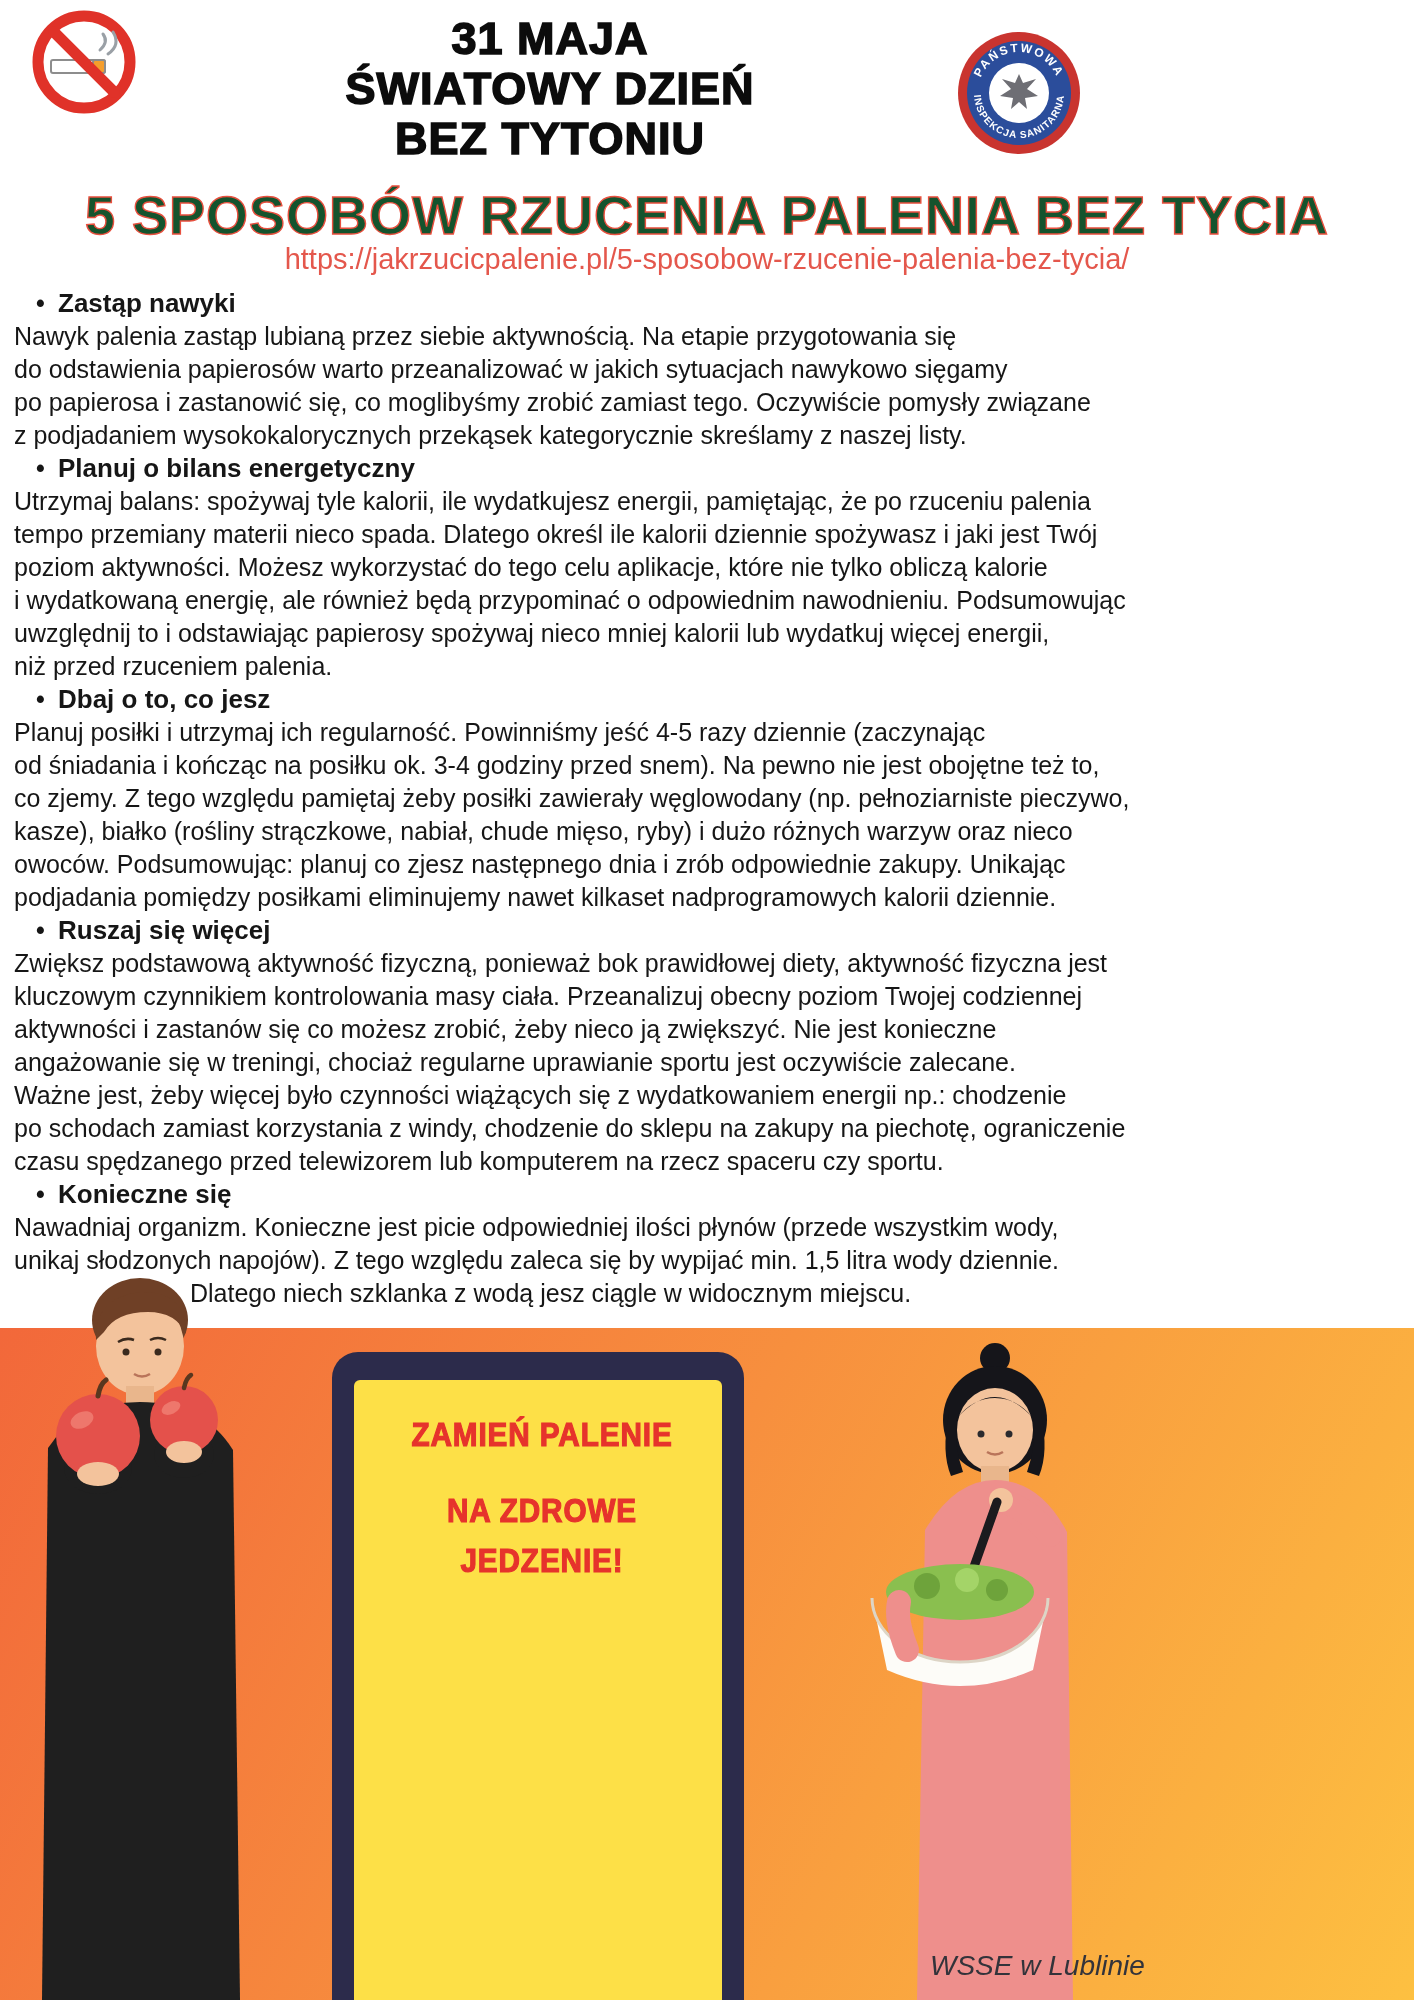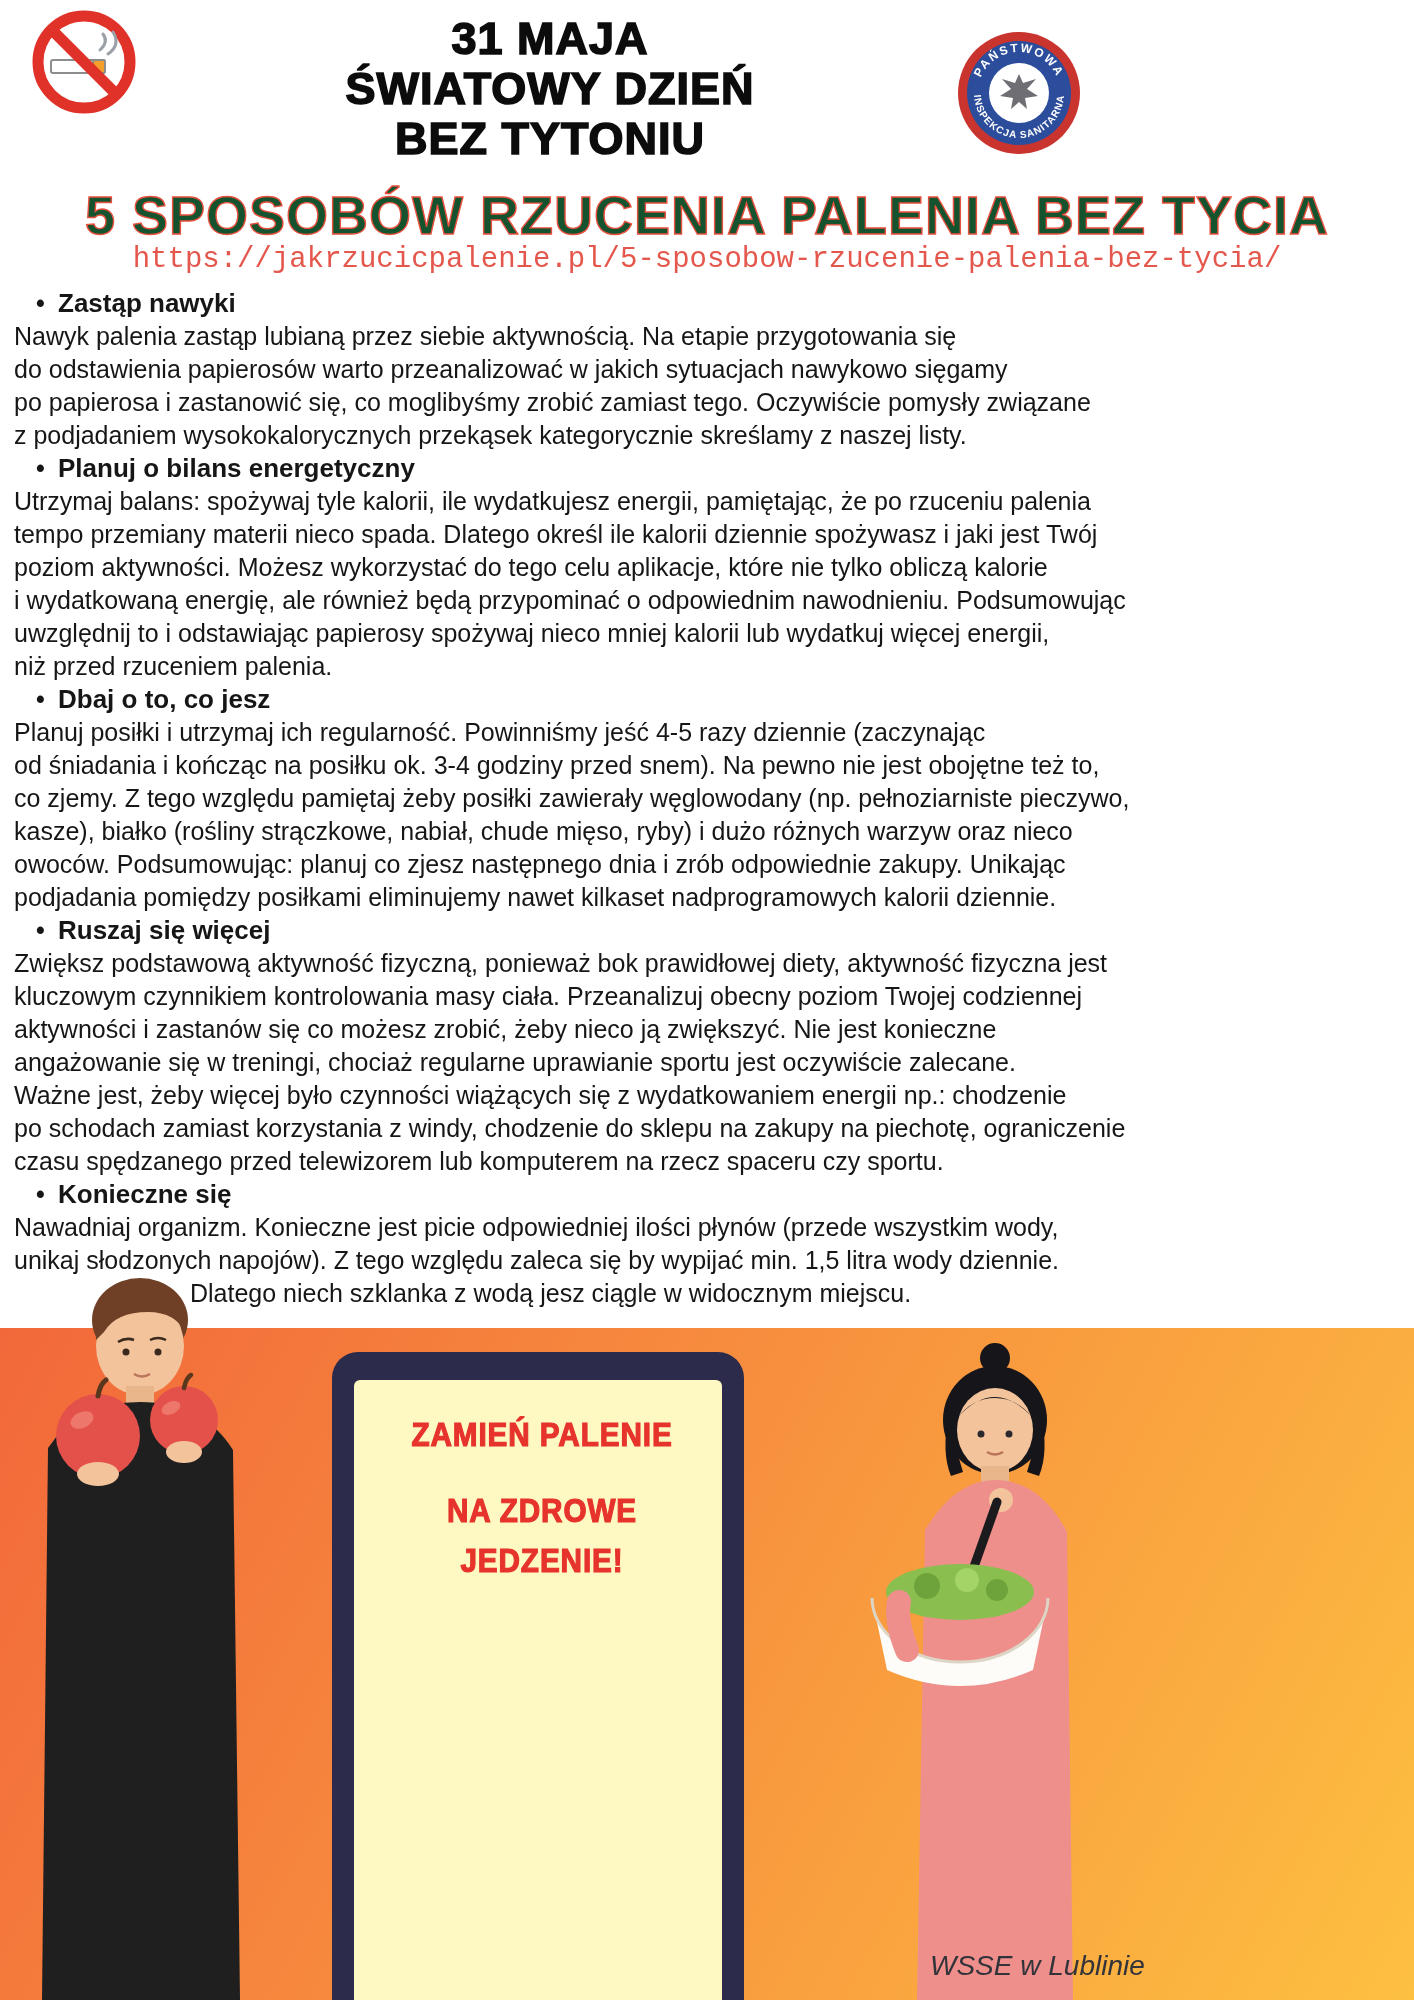--- a/index.html
+++ b/index.html
@@ -24,21 +24,20 @@
   .heading {
     position:absolute; left:0; top:184px; width:100%;
     text-align:center; font-weight:bold; font-size:54px;
     color:#14532d; -webkit-text-stroke:1.4px #e8503f; letter-spacing:1px;
     white-space:nowrap;
   }
   .url {
     position:absolute; left:0; top:243px; width:100%;
     text-align:center; font-size:29px; color:#e4574c; text-decoration:none;
     display:block;
-    font-family:Liberation Mono, monospace;
   }
 
   
   .content { position:absolute; left:14px; top:287px; width:1386px; font-size:25px; line-height:33px; color:#161616; }
   .sec-h { padding-left:24px; font-weight:bold; font-size:26px; }
   .sec-h::before { content:"•"; display:inline-block; width:22px; margin-left:-2px; font-size:25px; }
   .sec-b { white-space:pre-line; }
   .indent { padding-left:176px; }
 
   
@@ -49,21 +48,21 @@
   .illu { position:absolute; z-index:2; }
   .illu-left { left:8px; top:1268px; }
   .illu-right { left:845px; top:1340px; }
 
   .tablet {
     position:absolute; left:332px; top:1352px; width:412px; height:648px;
     background:#2c2b4b; border-radius:26px 26px 0 0; z-index:3;
   }
   .tablet-screen {
     position:absolute; left:22px; right:22px; top:28px; bottom:0;
-    background:#fef9c3; border-radius:6px 6px 0 0;padding-left:8px;
+    background:#fde047; border-radius:6px 6px 0 0;padding-left:8px;
   }
   .banner { padding-top:30px; text-align:center; }
   .banner-line {
     font-weight:bold; font-size:33px; line-height:50px; margin-top:26px;
     color:#e6332c; -webkit-text-stroke:1.2px #e6332c; letter-spacing:1px;
     transform:scaleX(0.9); transform-origin:center;
   }
   .banner-line:first-child { margin-top:0; }
 
   .credit {

